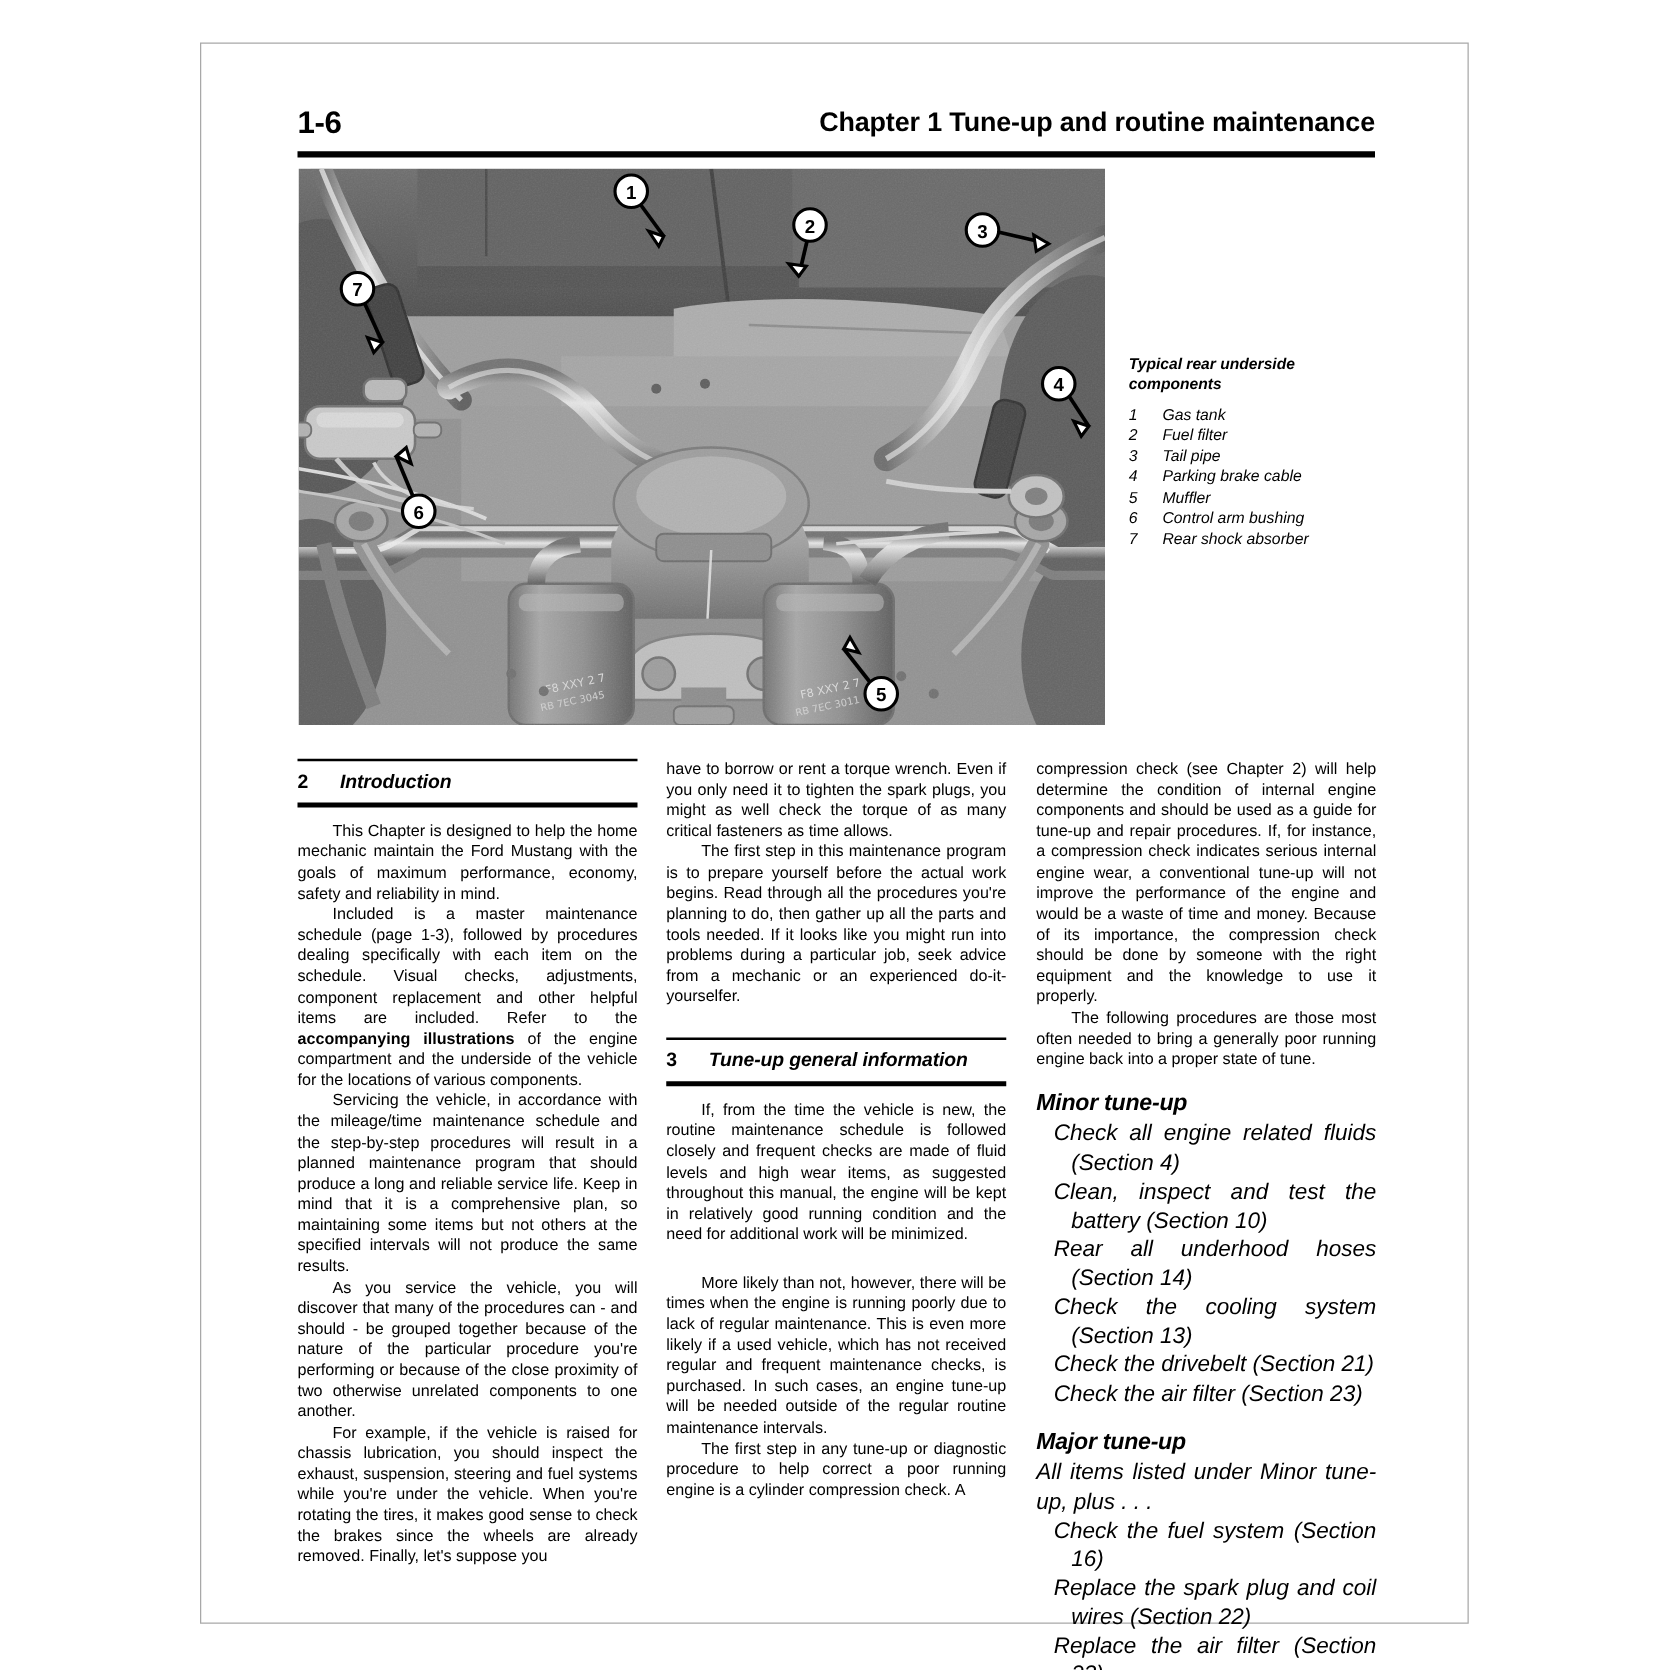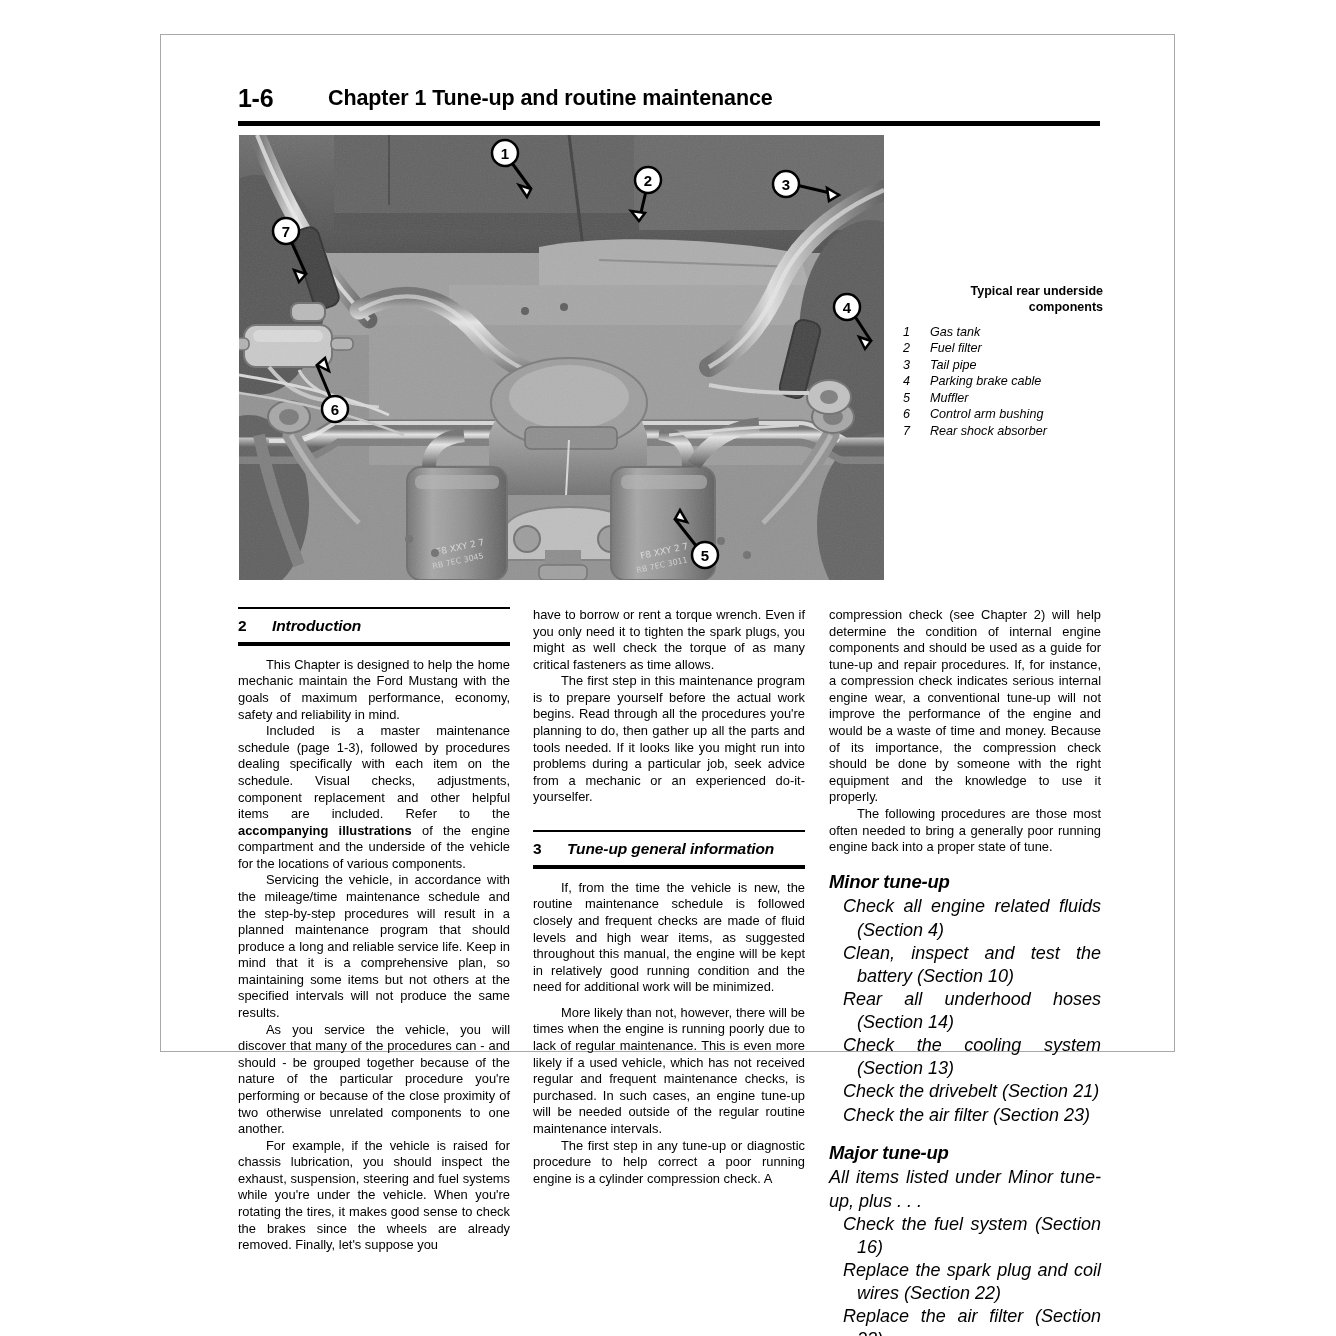--- a/index.html
+++ b/index.html
@@ -13,21 +13,21 @@
     font-family: "Liberation Sans", sans-serif;
     color: #000;
     overflow: hidden;
   }
 
   #page {
     position: absolute;
     left: 160px;
     top: 34px;
     width: 1015px;
-    height: 1018px;
+    height: 1265px;
     border: 1px solid #a8a8a8;
     background: #fff;
     box-sizing: border-box;
   }
 
   
   #header {
     position: absolute;
     left: 77px;
     top: 49px;
@@ -40,21 +40,21 @@
     top: 0;
     font-size: 25px;
     font-weight: bold;
     letter-spacing: -0.3px;
   }
   #header-title {
     position: absolute;
     left: 0;
     top: 2px;
     width: 862px;
-    text-align: left;
+    text-align: right;
     font-size: 21.5px;
     font-weight: bold;
     letter-spacing: -0.1px;
     padding-left: 90px;
     box-sizing: border-box;
   }
   #header-rule {
     position: absolute;
     left: 77px;
     top: 86px;
@@ -78,23 +78,24 @@
   
   #caption {
     position: absolute;
     left: 742px;
     top: 248px;
     width: 200px;
   }
   #caption-title {
     font-size: 12.5px;
     font-weight: bold;
-    text-align: right;
+    text-align: left;
     line-height: 1.28;
     margin-bottom: 9px;
+    font-style: italic;
   }
   .cap-row {
     display: flex;
     font-style: italic;
     font-size: 12.6px;
     line-height: 1.31;
   }
   .cap-num {
     width: 27px;
     flex: 0 0 27px;
@@ -427,21 +428,21 @@
     <div class="sec-head" style="margin-top:24px">
       <div class="rule-thin"></div>
       <div class="sec-head-row">
         <span class="sec-num">3</span>
         <span class="sec-title">Tune-up general information</span>
       </div>
       <div class="rule-thick"></div>
     </div>
 
     <p class="body">If, from the time the vehicle is new, the routine maintenance schedule is followed closely and frequent checks are made of fluid levels and high wear items, as suggested throughout this manual, the engine will be kept in relatively good running condition and the need for additional work will be minimized.</p>
-    <p class="body" style="margin-top:9px">More likely than not, however, there will be times when the engine is running poorly due to lack of regular maintenance. This is even more likely if a used vehicle, which has not received regular and frequent maintenance checks, is purchased. In such cases, an engine tune-up will be needed outside of the regular routine maintenance intervals.</p>
+    <p class="body" style="margin-top:22px">More likely than not, however, there will be times when the engine is running poorly due to lack of regular maintenance. This is even more likely if a used vehicle, which has not received regular and frequent maintenance checks, is purchased. In such cases, an engine tune-up will be needed outside of the regular routine maintenance intervals.</p>
     <p class="body">The first step in any tune-up or diagnostic procedure to help correct a poor running engine is a cylinder compression check. A</p>
   </div>
 
   <div class="col" id="col3">
     <p class="body" style="text-indent:0">compression check (see Chapter 2) will help determine the condition of internal engine components and should be used as a guide for tune-up and repair procedures. If, for instance, a compression check indicates serious internal engine wear, a conventional tune-up will not improve the performance of the engine and would be a waste of time and money. Because of its importance, the compression check should be done by someone with the right equipment and the knowledge to use it properly.</p>
     <p class="body">The following procedures are those most often needed to bring a generally poor running engine back into a proper state of tune.</p>
 
     <div class="big-head">Minor tune-up</div>
 
     <p class="listline"><i>Check all engine related fluids</i><span> (Section 4)</span></p>

